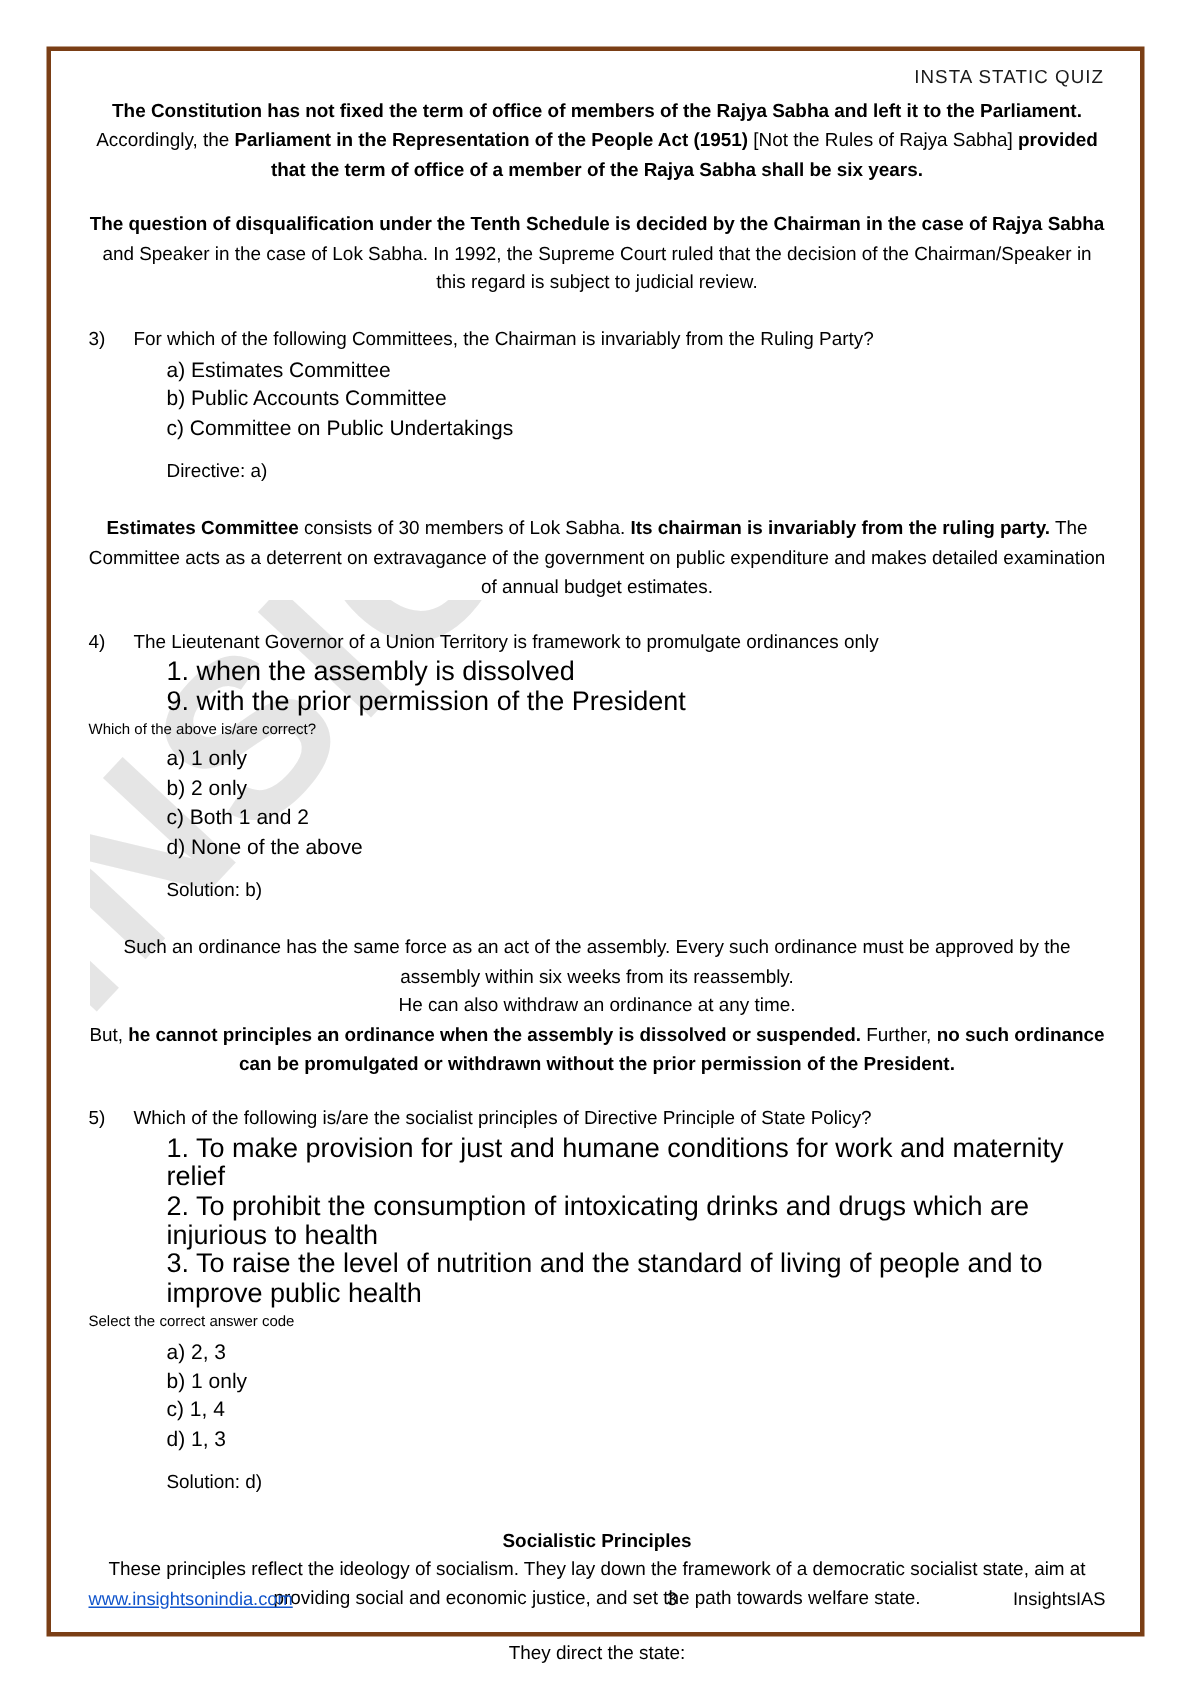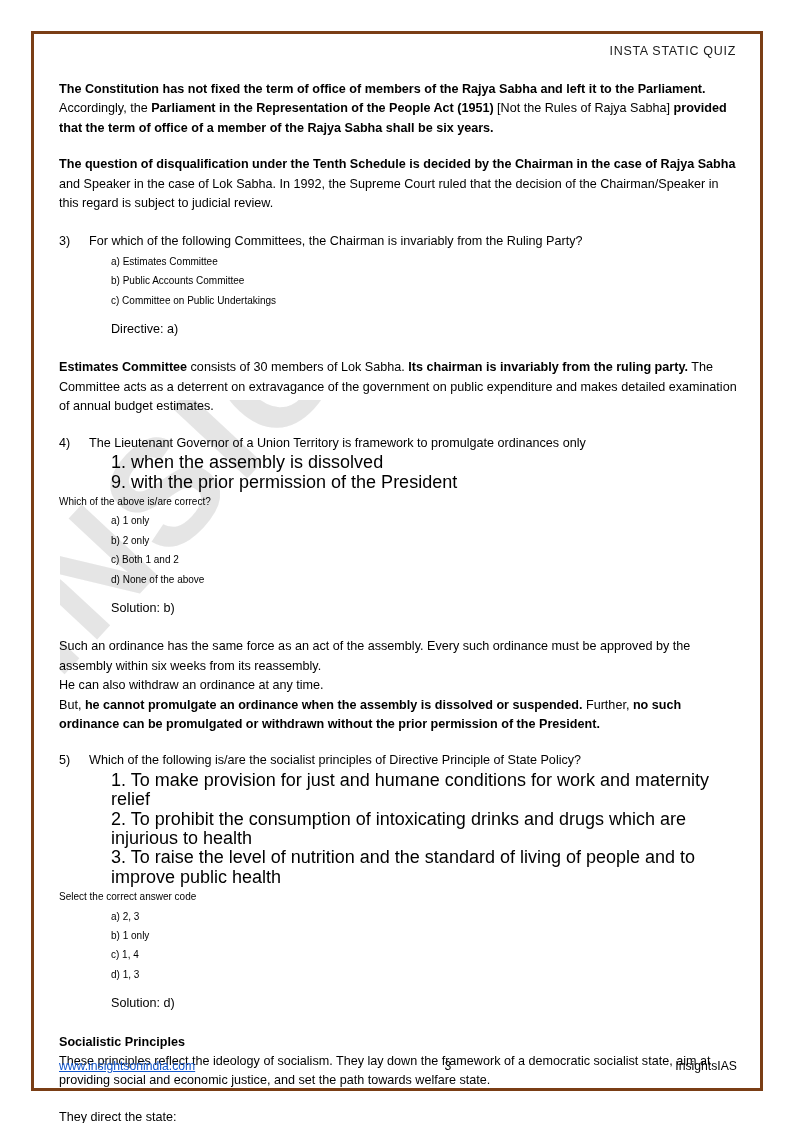--- a/index.html
+++ b/index.html
@@ -67,29 +67,29 @@
     top: 44px;
     width: 678px;
     z-index: 2;
   }
 
   .hdr-line {
     text-align: right;
     font-size: 12.5px;
     letter-spacing: 0.7px;
     color: #1a1a1a;
-    margin-bottom: 22px;
+    margin-bottom: 7px;
     padding-right: 1px;
   }
 
   .para {
     font-size: 12.6px;
     line-height: 19.4px;
     margin: 0;
-    text-align: left;
+    text-align: center;
   }
 
   .b { font-weight: bold; }
 
   .spacer-sm { height: 10px; }
   .spacer-md { height: 17px; }
   .spacer-lg { height: 19px; }
 
   
   .q-line {
@@ -97,21 +97,21 @@
     line-height: 19.4px;
     display: flex;
   }
   .q-num {
     width: 30px;
     flex: 0 0 30px;
   }
   .q-text { flex: 1; }
 
   .opt {
-    font-size: 10px;
+    font-size: 14px;
     line-height: 19.4px;
     padding-left: 52px;
   }
   .sub-item {
     font-size: 18px;
     line-height: 19.4px;
     padding-left: 52px;
   }
   .flush {
     font-size: 10px;
@@ -214,21 +214,21 @@
 
     <div class="spacer-sm"></div>
 
     <div class="solution">Solution: b)</div>
 
     <div class="spacer-lg"></div>
 
     <div class="para">Such an ordinance has the same force as an act of the assembly. Every such ordinance must be approved by the assembly within six weeks from its reassembly.</div>
     <div class="para">He can also withdraw an ordinance at any time.</div>
     <div class="para">
-      <span>But, </span><span class="b">he cannot promulgate an ordinance when the assembly is dissolved or suspended.</span><span> Further, </span><span class="b">no such ordinance can be promulgated or withdrawn without the prior permission of the President.</span>
+      <span>But, </span><span class="b">he cannot principles an ordinance when the assembly is dissolved or suspended.</span><span> Further, </span><span class="b">no such ordinance can be promulgated or withdrawn without the prior permission of the President.</span>
     </div>
 
     <div class="spacer-md"></div>
 
     <div class="q-line">
       <span class="q-num">5)</span>
       <span class="q-text">Which of the following is/are the socialist principles of Directive Principle of State Policy?</span>
     </div>
     <div class="sub-item">1. To make provision for just and humane conditions for work and maternity relief</div>
     <div class="sub-item">2. To prohibit the consumption of intoxicating drinks and drugs which are injurious to health</div>

